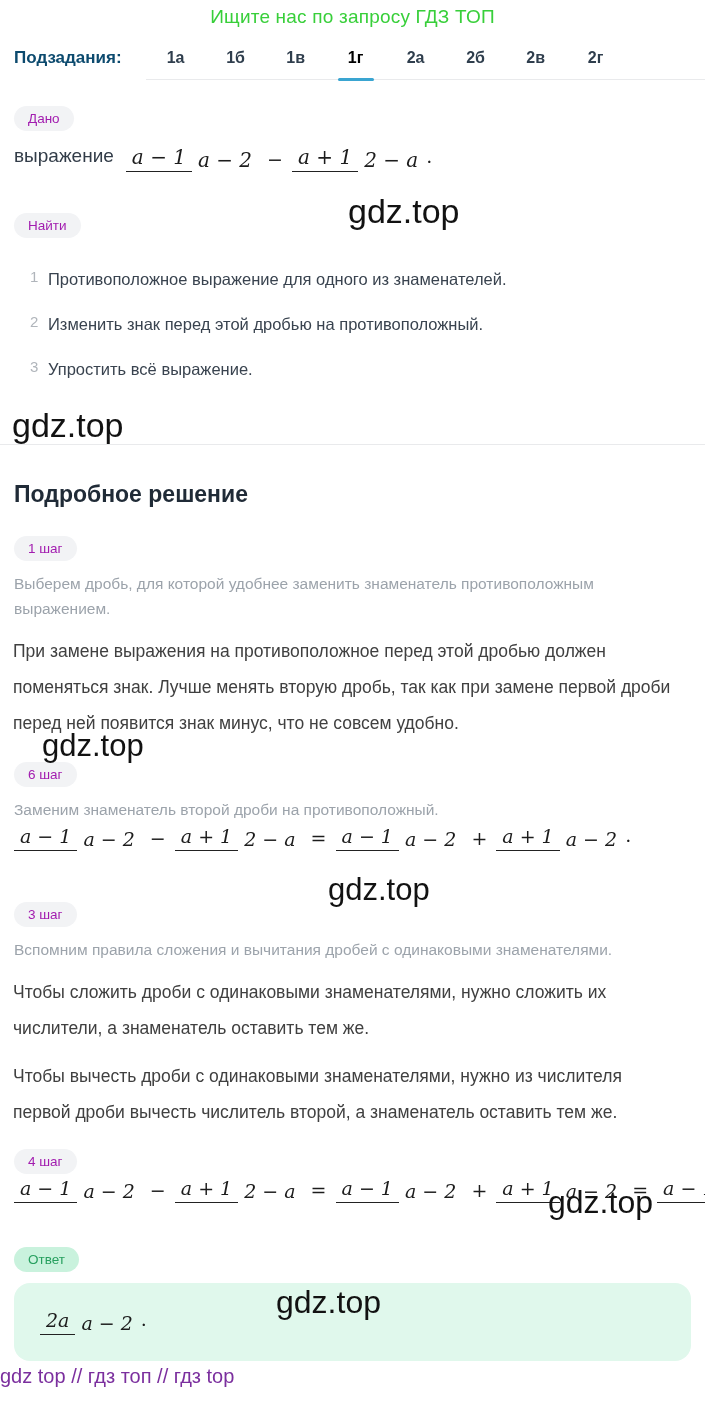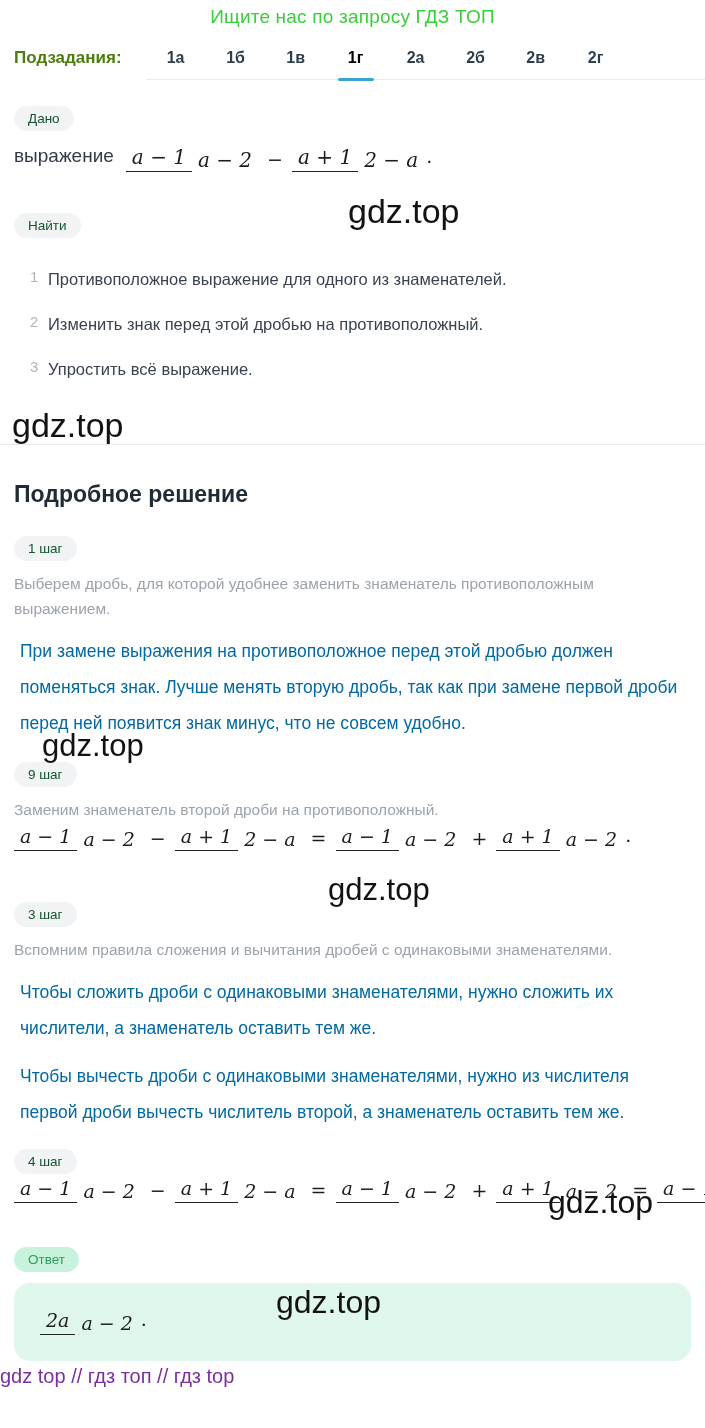--- a/index.html
+++ b/index.html
@@ -13,35 +13,35 @@
   
   .promo {
     margin-top:6px; text-align:center; font-size:19px; font-weight:500;
     color:#38cf3a; letter-spacing:.2px;
   }
 
   
   .tabs-row {
     margin-top:20px; display:flex; align-items:flex-end; padding-left:14px;
   }
-  .tabs-label { font-size:17px; font-weight:600; color:#4d7c0f; padding-bottom:12px; }
+  .tabs-label { font-size:17px; font-weight:600; color:#0c4a6e; padding-bottom:12px; }
   .tabs { display:flex; margin-left:24px; border-bottom:1px solid #e9eaec; flex:1; }
   .tab {
     font-size:16px; font-weight:600; color:#2f3e4d; padding:0 0 12px 0;
     margin:0 18px; cursor:pointer; position:relative; min-width:24px; text-align:center;
   }
   .tab.active { color:#000000; }
   .tab.active::after {
     content:""; position:absolute; left:-6px; right:-6px; bottom:-2px;
     height:3px; background:#3aa5d1; border-radius:2px;
   }
 
   
   .badge {
-    display:inline-block; margin-left:14px; background:#f2f3f5; color:#14532d;
+    display:inline-block; margin-left:14px; background:#f2f3f5; color:#a21caf;
     font-size:13.5px; padding:5px 14px; border-radius:14px;
   }
   .badge.green { background:#c9f2dd; color:#27a05f; }
 
   .badge-given { margin-top:26px; }
   .badge-find  { margin-top:4px; }
 
   
   .math-row { display:flex; align-items:flex-start; padding-left:14px; }
   .given-row { margin-top:14px; height:64px; }
@@ -70,21 +70,21 @@
   .step-badge { margin-top:28px; }
   .step-badge.tight { margin-top:21px; }
   .step-badge.mid { margin-top:22px; }
   .step-badge.s4 { margin-top:19px; }
 
   .note {
     margin:10px 14px 0 14px; color:#9ca3ab; font-size:15.5px; line-height:25px;
     max-width:650px;
   }
   .para {
-    margin:12px 14px 0 20px; color:#0369a1; font-size:17.5px; line-height:36px;
+    margin:12px 14px 0 13px; color:#404040; font-size:17.5px; line-height:36px;
     max-width:660px;
   }
   .step-math { margin-top:2px; height:56px; }
 
   
   .answer-badge { margin-top:15px; }
   .answer-box {
     margin:11px 14px 0 14px; width:677px; height:78px; background:#e0f8ec;
     border-radius:16px; display:flex; align-items:center; padding-left:26px;
   }
@@ -164,21 +164,21 @@
   </div>
 
   <div class="divider"></div>
 
   <div class="solution-title">Подробное решение</div>
 
   <div class="badge step-badge">1 шаг</div>
   <div class="note">Выберем дробь, для которой удобнее заменить знаменатель противоположным выражением.</div>
   <div class="para">При замене выражения на противоположное перед этой дробью должен поменяться знак. Лучше менять вторую дробь, так как при замене первой дроби перед ней появится знак минус, что не совсем удобно.</div>
 
-  <div class="badge step-badge tight">9 шаг</div>
+  <div class="badge step-badge tight">6 шаг</div>
   <div class="note">Заменим знаменатель второй дроби на противоположный.</div>
   <div class="math-row step-math">
     <span class="math-expr">
         <span class="frac">
           <span class="num">a − 1</span>
           <span class="den">a − 2</span>
         </span>
         <span class="mop">−</span>
         <span class="frac">
           <span class="num">a + 1</span>

